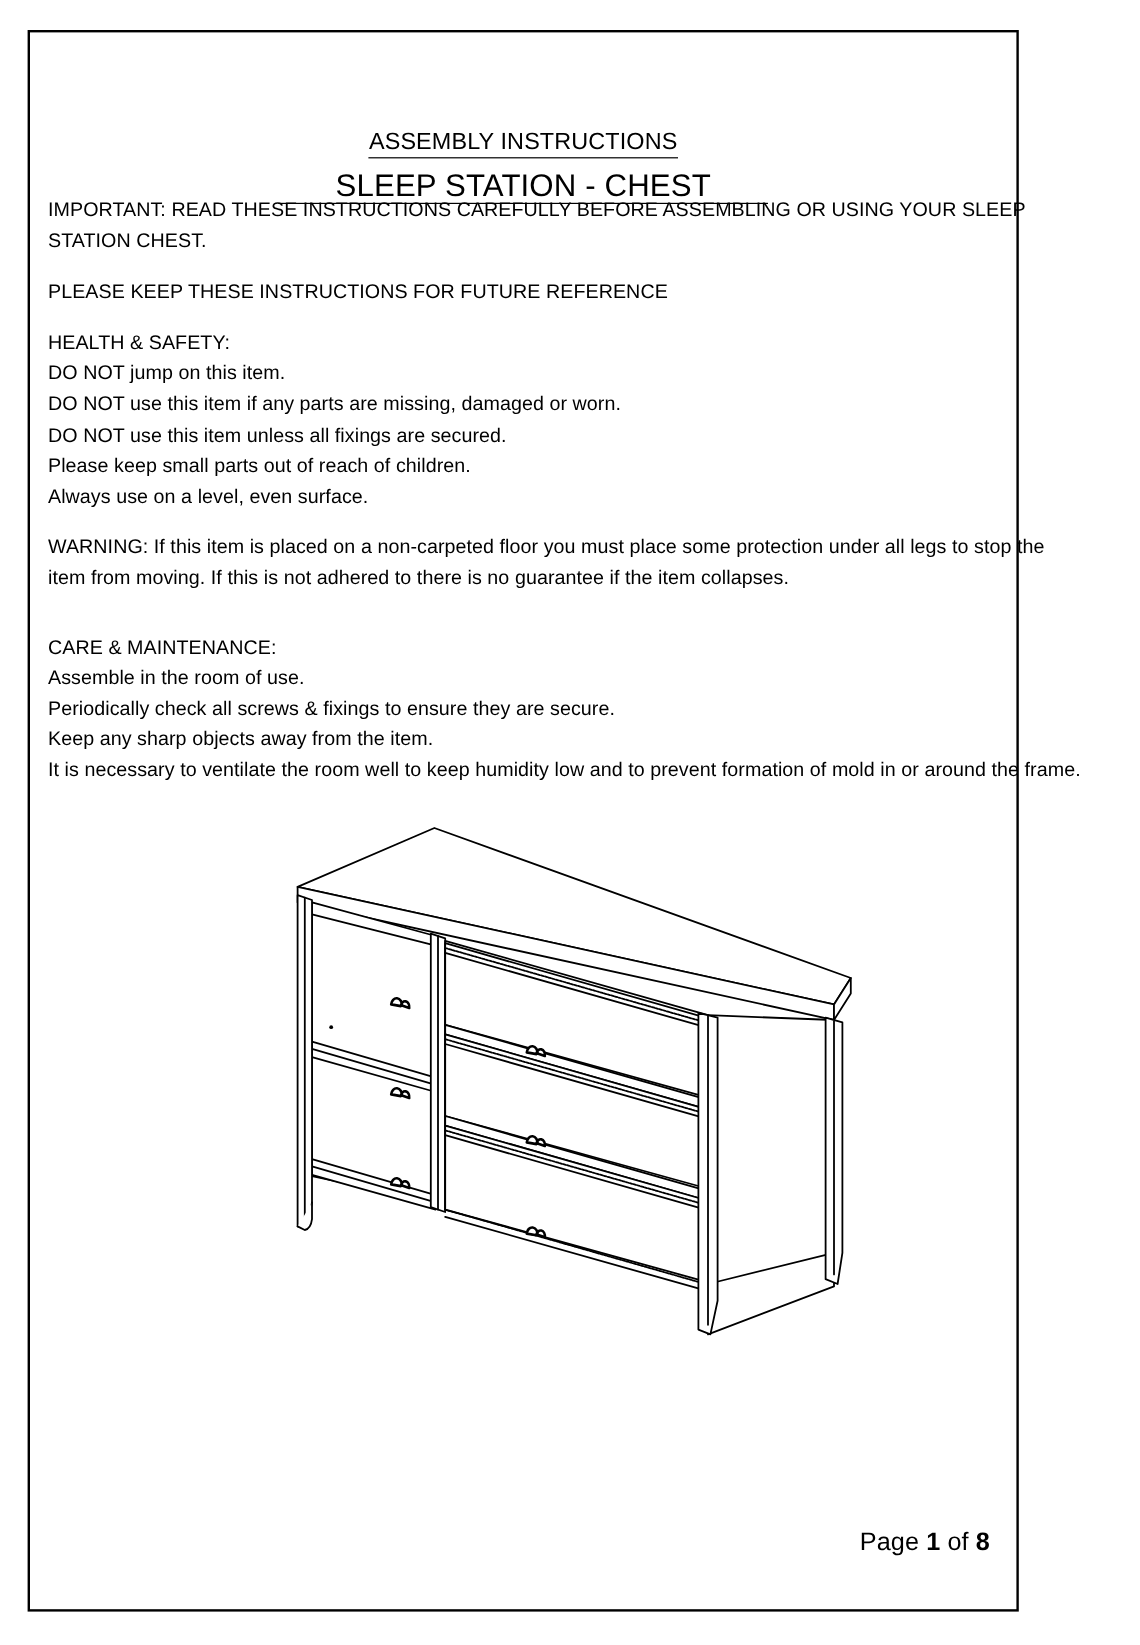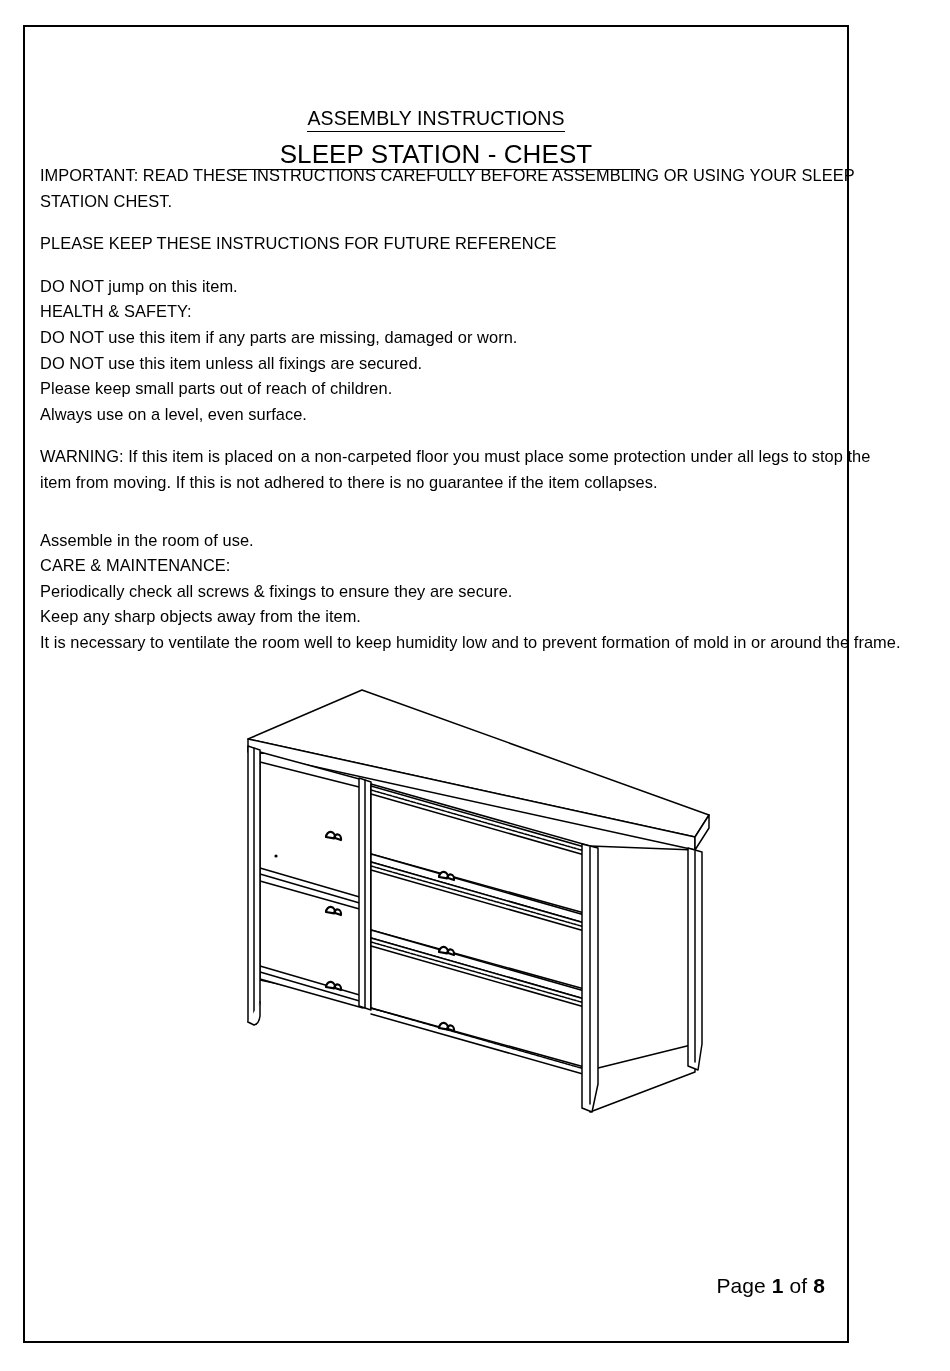--- a/index.html
+++ b/index.html
@@ -124,37 +124,37 @@
 
       <p class="para">IMPORTANT: READ THESE INSTRUCTIONS CAREFULLY BEFORE ASSEMBLING OR USING YOUR SLEEP STATION CHEST.</p>
 
       <div class="gap-1"></div>
 
       <p class="para">PLEASE KEEP THESE INSTRUCTIONS FOR FUTURE REFERENCE</p>
 
       <div class="gap-2"></div>
 
       <div class="lines">
+        <p class="para">HEALTH &amp; SAFETY:</p>
         <p class="para">DO NOT jump on this item.</p>
-        <p class="para">HEALTH &amp; SAFETY:</p>
         <p class="para">DO NOT use this item if any parts are missing, damaged or worn.</p>
         <p class="para">DO NOT use this item unless all fixings are secured.</p>
         <p class="para">Please keep small parts out of reach of children.</p>
         <p class="para">Always use on a level, even surface.</p>
       </div>
 
       <div class="gap-3"></div>
 
       <p class="para">WARNING: If this item is placed on a non-carpeted floor you must place some protection under all legs to stop the item from moving. If this is not adhered to there is no guarantee if the item collapses.</p>
 
       <div class="gap-4"></div>
 
       <div class="lines">
+        <p class="para">CARE &amp; MAINTENANCE:</p>
         <p class="para">Assemble in the room of use.</p>
-        <p class="para">CARE &amp; MAINTENANCE:</p>
         <p class="para">Periodically check all screws &amp; fixings to ensure they are secure.</p>
         <p class="para">Keep any sharp objects away from the item.</p>
         <p class="para">It is necessary to ventilate the room well to keep humidity low and to prevent formation of mold in or around the frame.</p>
       </div>
 
     </div>
 
     <div class="illustration">
       <svg viewBox="0 0 510 470" xmlns="http://www.w3.org/2000/svg">
         <g fill="#ffffff" stroke="#000000" stroke-width="1.5" stroke-linejoin="round" stroke-linecap="round">

